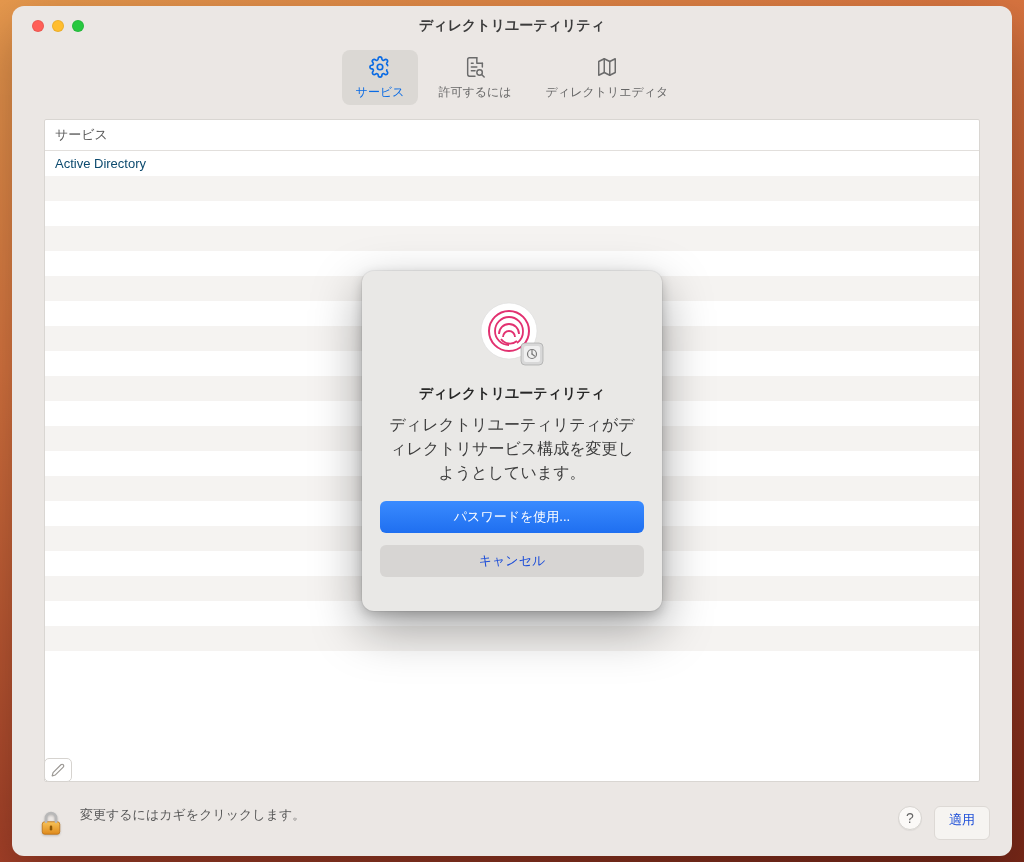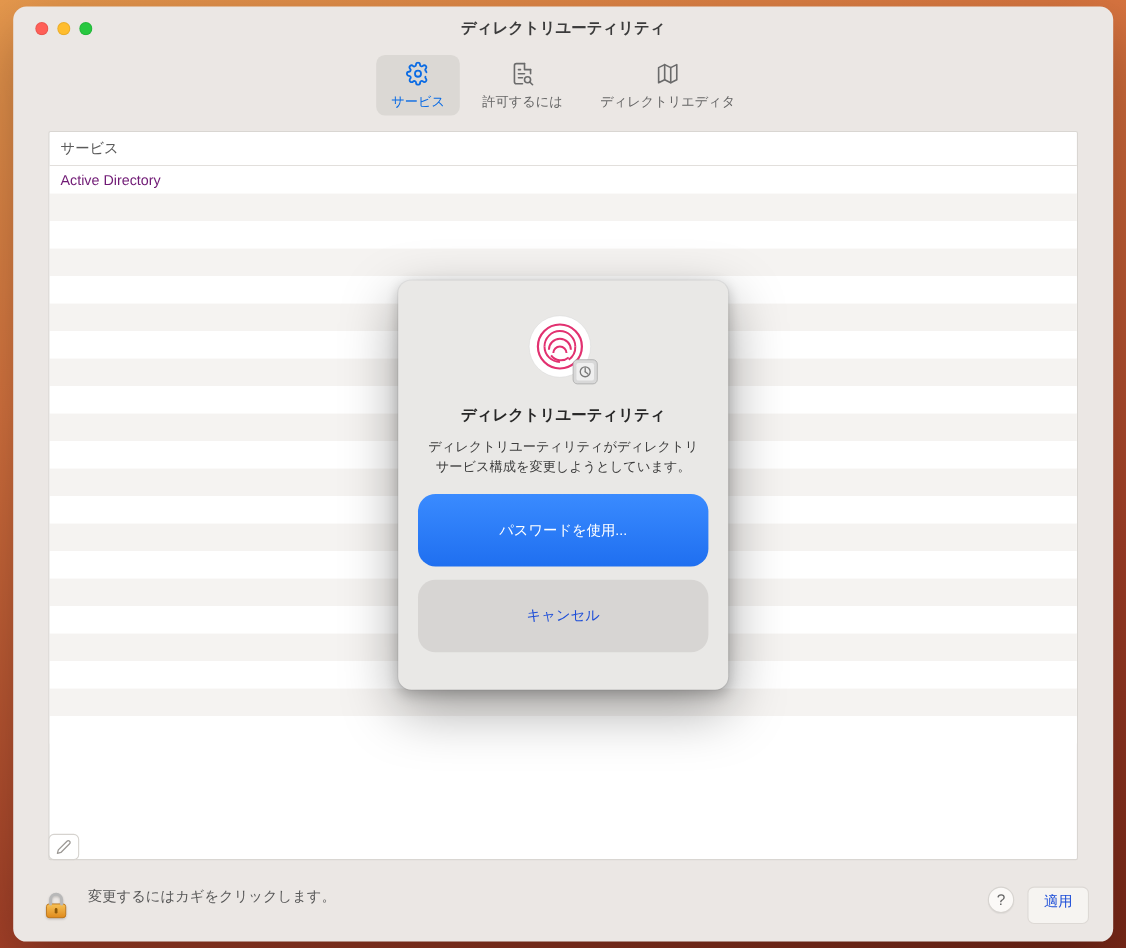--- a/index.html
+++ b/index.html
@@ -14,39 +14,39 @@
     .wintitle { width: 100%; text-align: center; font-size: 14px; font-weight: 600; color: #3b3b3b; }
     .toolbar { display: flex; justify-content: center; gap: 6px; padding: 4px 0 14px; }
     .tool-item { display: flex; flex-direction: column; align-items: center; padding: 6px 14px 4px; border-radius: 8px; cursor: pointer; }
     .tool-item.active { background: #dbd8d4; }
     .tool-item .icon { width: 22px; height: 22px; display: flex; align-items: center; justify-content: center; }
     .tool-item .label { font-size: 12px; color: #666; margin-top: 6px; }
     .tool-item.active .label { color: #0a6be4; }
     .content { flex: 1; margin: 0 32px 14px; background: #fff; border: 1px solid #d9d6d2; border-radius: 2px; position: relative; overflow: hidden; }
     .table-header { border-bottom: 1px solid #e2dfdc; padding: 6px 10px; font-size: 13px; color: #5a5a5a; }
     .rows { }
-    .row { height: 25px; line-height: 25px; padding: 0 10px; font-size: 13px; color: #701a75; }
+    .row { height: 25px; line-height: 25px; padding: 0 10px; font-size: 13px; color: #0c4a6e; }
     .row:nth-child(odd){ background: #ffffff; }
     .row:nth-child(even){ background: #f5f3f1; }
     .row.filler { height: 25px; }
     .stripes { position: relative; }
     .edit-btn { position: absolute; left: 32px; bottom: 74px; width: 28px; height: 24px; background: #fff; border: 1px solid #d6d3cf; border-radius: 5px; display:flex; align-items:center; justify-content:center; cursor:pointer; }
     .footer { display: flex; gap: 12px; padding: 10px 22px 16px; }
     .lock { width: 34px; height: 34px; border-radius: 6px; display:flex; align-items:center; justify-content:center; }
     .lock svg{ filter: drop-shadow(0 1px 1px rgba(0,0,0,0.2)); }
     .footer-text { font-size: 13px; color: #585858; flex: 1; }
     .help-btn { width: 24px; height: 24px; border-radius: 50%; background: #fbf9f7; border: 1px solid #d7d4d0; display:flex; align-items:center; justify-content:center; font-size: 14px; color:#666; box-shadow: 0 1px 1px rgba(0,0,0,0.05); }
     .apply-btn { padding: 4px 14px; border-radius: 6px; background: #f6f4f1; border: 1px solid #ddd9d5; font-size: 13px; color: #1d4ed8; }
     .dialog-backdrop { position: absolute; inset: 0; display: flex; align-items: center; justify-content: center; pointer-events:none; }
     .dialog { width: 300px; background: #e9e8e6; border-radius: 12px; box-shadow: 0 0 0 1px rgba(0,0,0,0.05), 0 18px 50px rgba(0,0,0,0.35), 0 4px 12px rgba(0,0,0,0.2); padding: 20px 18px 18px; text-align: center; pointer-events:auto; margin-top: 20px; }
     .dialog-icon { width: 74px; height: 74px; margin: 6px auto 14px; position: relative; }
     .dialog-title { font-size: 14px; font-weight: 700; color: #272727; margin-bottom: 10px; }
-    .dialog-msg { font-size: 12px; color: #3d3d3d; line-height: 1.5; margin-bottom: 16px; padding: 0 4px; }
+    .dialog-msg { font-size: 16px; color: #3d3d3d; line-height: 1.5; margin-bottom: 16px; padding: 0 4px; }
     .dialog-hint { font-size: 12px; color: #3d3d3d; line-height: 1.5; margin-bottom: 22px; padding: 0 4px; }
-    .dialog-btn { display:block; width: 100%; border: none; border-radius: 16px; padding: 24px 0; font-size: 13px; cursor: pointer; margin-bottom: 12px; }
+    .dialog-btn { display:block; width: 100%; border: none; border-radius: 6px; padding: 7px 0; font-size: 13px; cursor: pointer; margin-bottom: 12px; }
     .dialog-btn.primary { background: linear-gradient(#3a8bff,#1f6ff0); color: #fff; }
     .dialog-btn.secondary { background: #d7d5d3; color: #1d4ed8; margin-bottom: 16px; }
   </style>
 </head>
 <body>
 
 <div class="window">
   <div class="titlebar">
     <div class="traffic-lights">
       <div class="tl red"></div>

